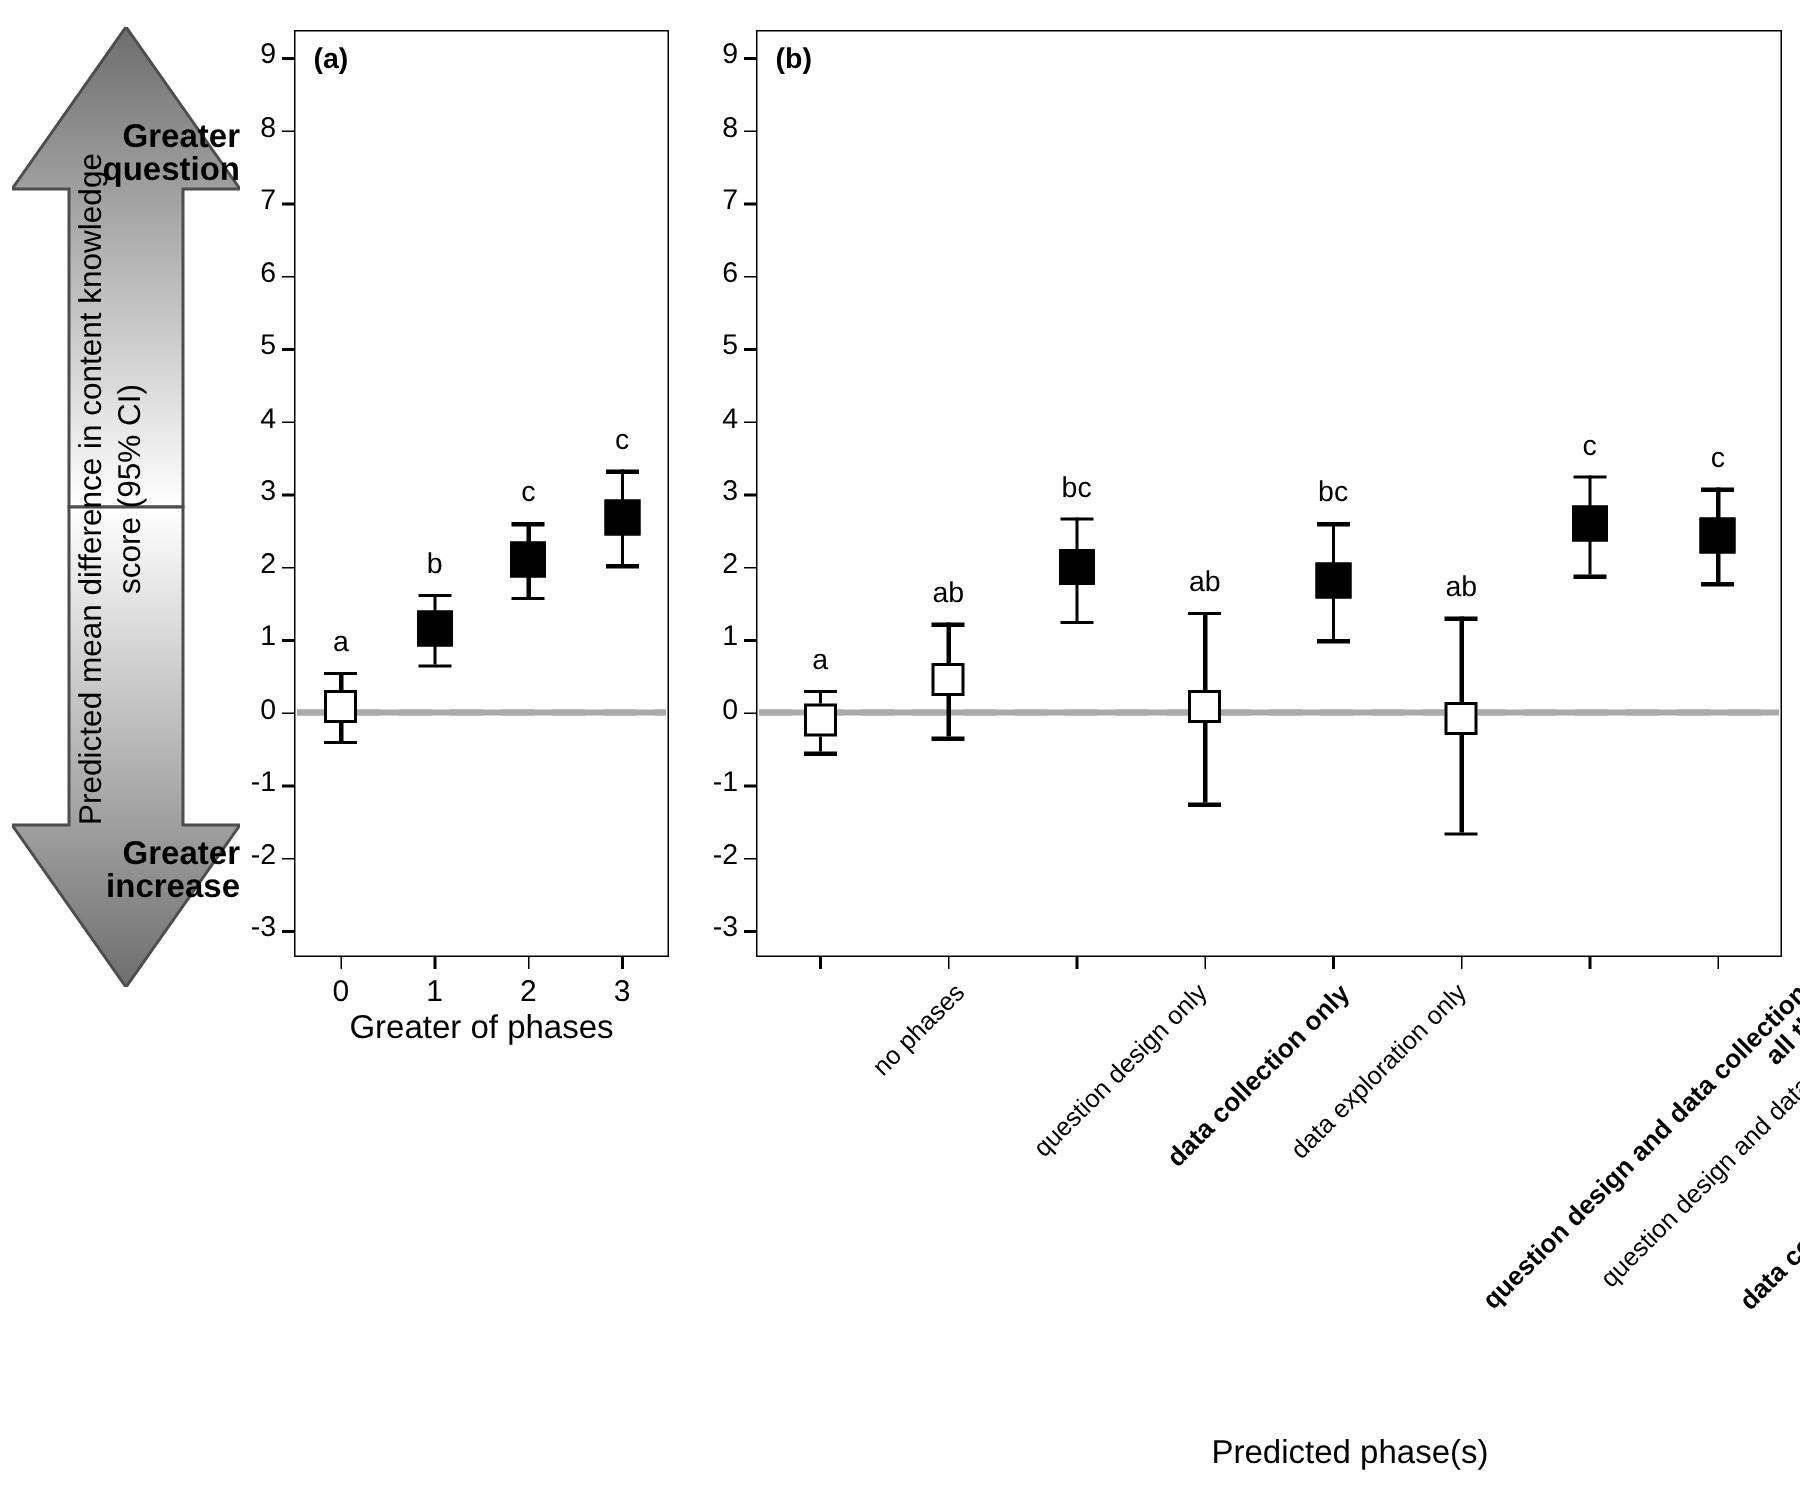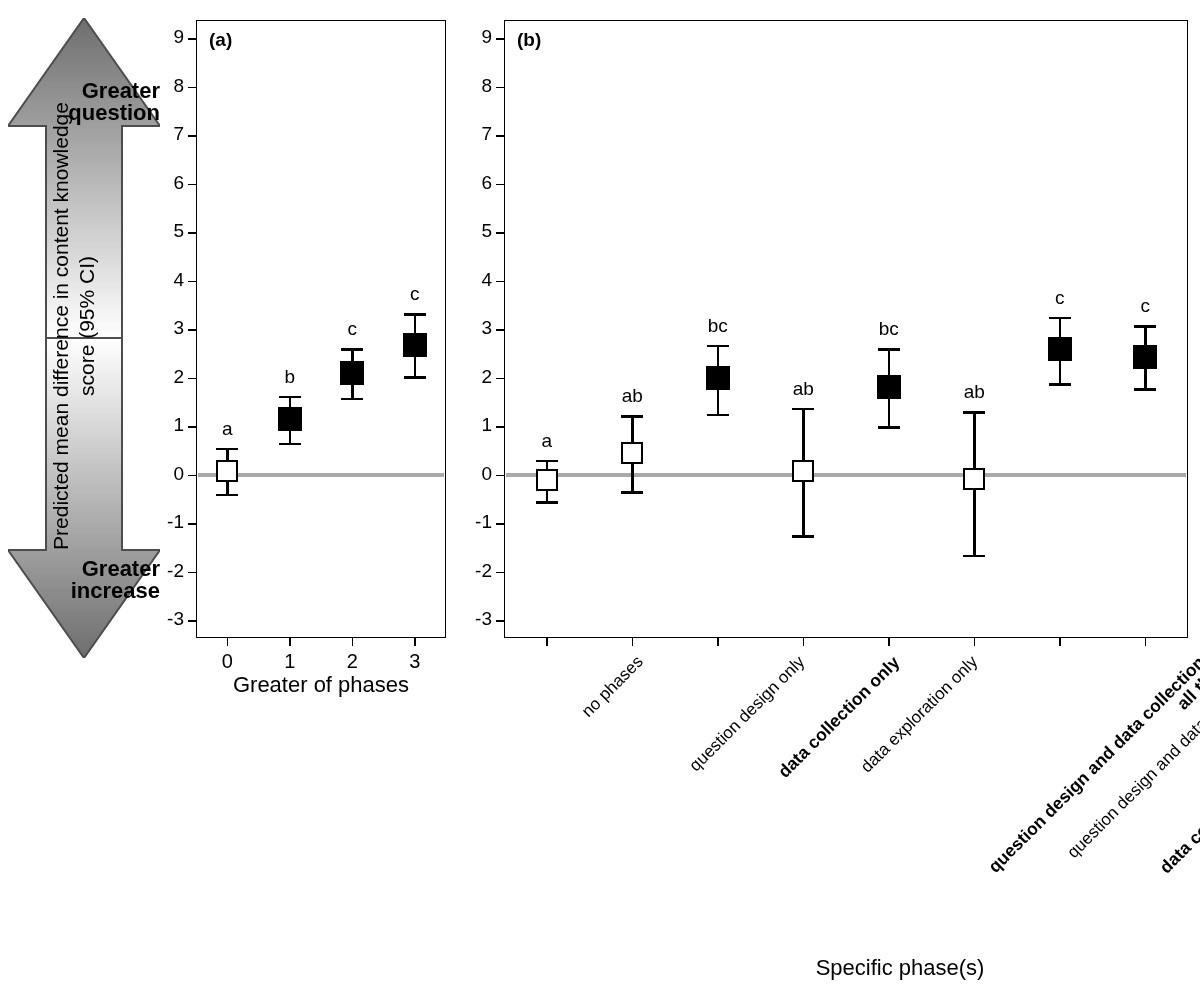--- a/index.html
+++ b/index.html
@@ -201,21 +201,21 @@
   <div id="yaxis-a"></div>
   <div id="xaxis-a"></div>
   <div class="axis-title" style="left:196px; top:672px; width:250px;">Greater of phases</div>
 
   <div class="panel" id="panel-b">
     <div class="panel-tag" style="left:12px; top:8px;">(b)</div>
     <div class="plot-area" id="plot-b"></div>
   </div>
   <div id="yaxis-b"></div>
   <div id="xaxis-b"></div>
-  <div class="axis-title" style="left:620px; top:955px; width:560px;">Specific phase(s)</div>
+  <div class="axis-title" style="left:620px; top:955px; width:560px;">Predicted phase(s)</div>
 
 <div class="tick-label" style="left: 150px; top: 26px;">9</div>
     <div class="tick-mark" style="left: 188px; top: 38px; width: 8px;"></div>
     <div class="tick-label" style="left: 150px; top: 74.5px;">8</div>
     <div class="tick-mark" style="left: 188px; top: 86.5px; width: 8px;"></div>
     <div class="tick-label" style="left: 150px; top: 123px;">7</div>
     <div class="tick-mark" style="left: 188px; top: 135px; width: 8px;"></div>
     <div class="tick-label" style="left: 150px; top: 171.5px;">6</div>
     <div class="tick-mark" style="left: 188px; top: 183.5px; width: 8px;"></div>
     <div class="tick-label" style="left: 150px; top: 220px;">5</div>

